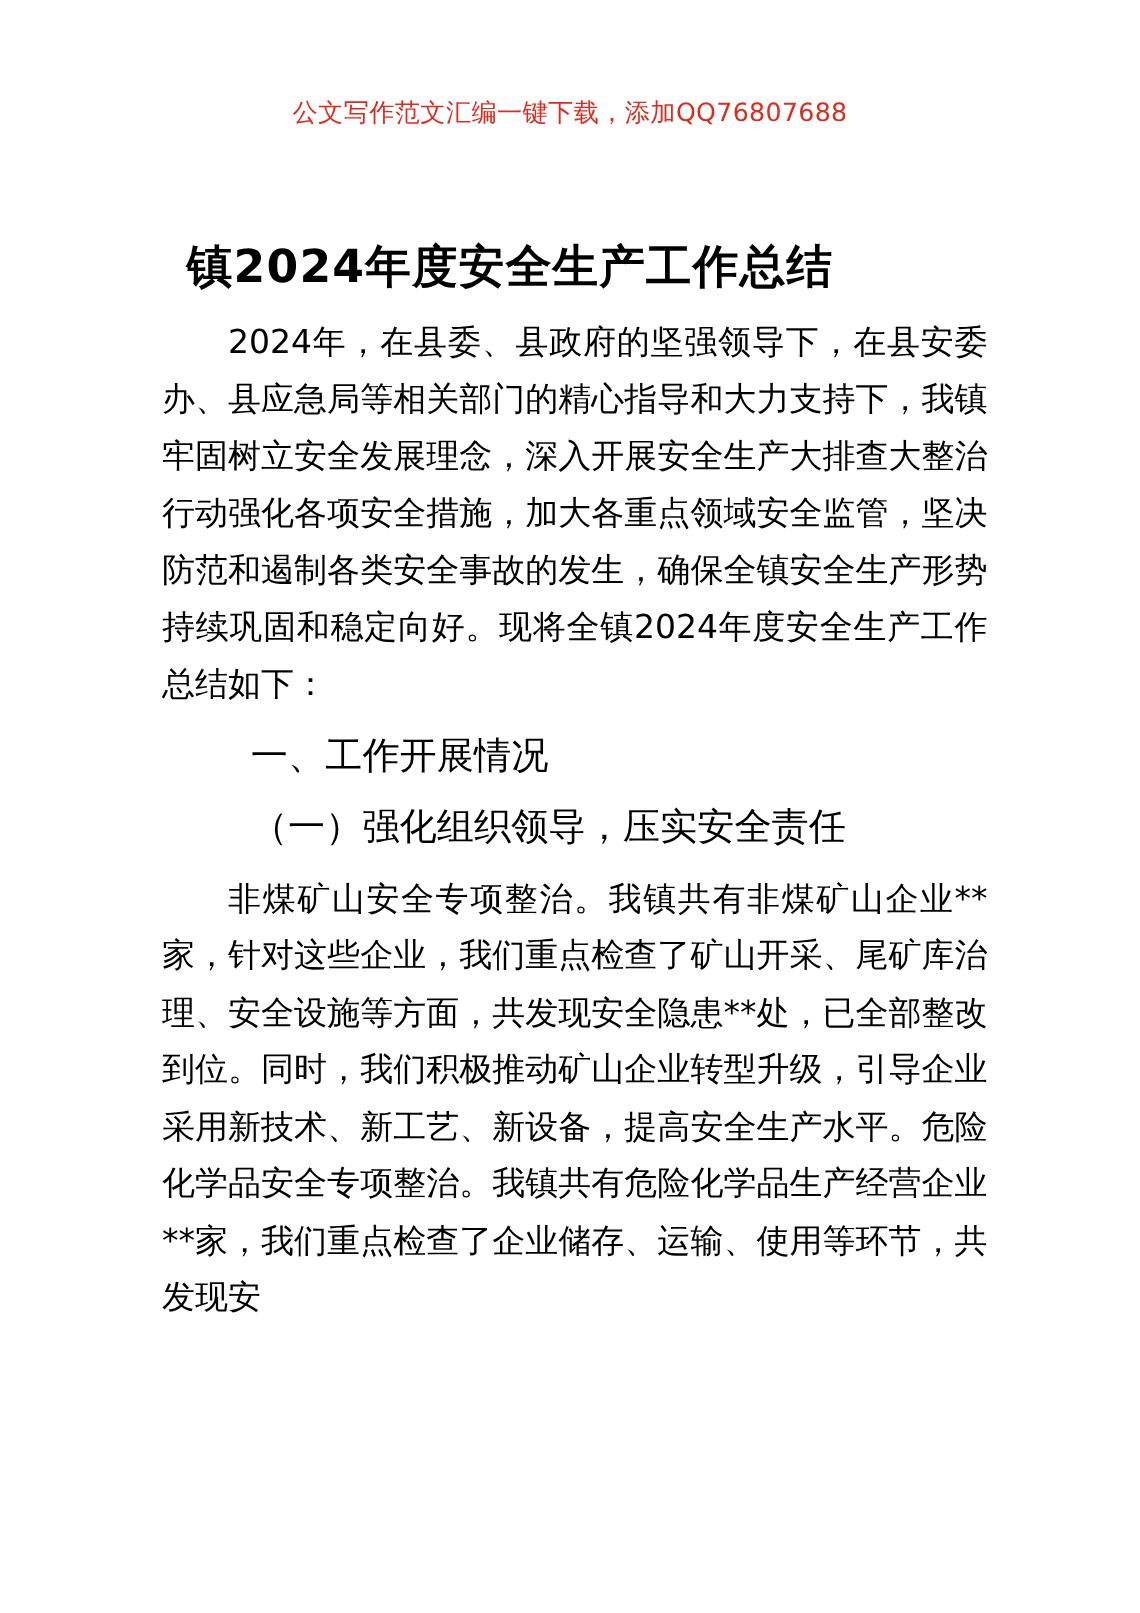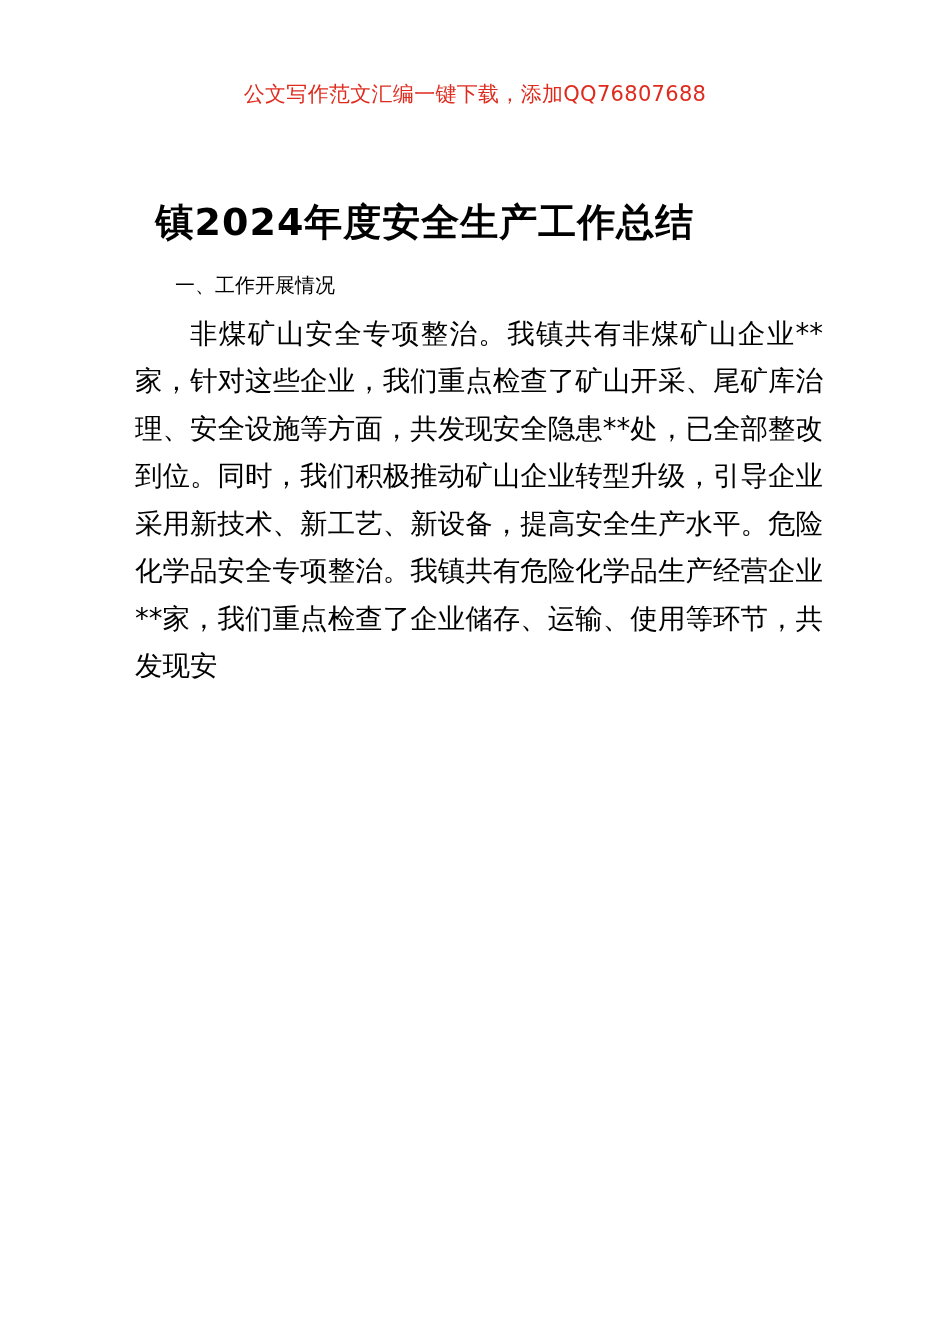--- a/index.html
+++ b/index.html
@@ -58,44 +58,46 @@
     font-size: 27.5px;
     line-height: 47.5px;
     text-align: justify;
     text-justify: inter-ideograph;
     text-indent: 2em;
     margin: 0;
     letter-spacing: 0px;
     word-break: break-all;
   }
   .heading {
-    font-size: 20px;
+    font-size: 31px;
     line-height: 47.5px;
     text-indent: 2em;
-    margin: 0;
+    margin: 12px;
     white-space: nowrap;
   }
   .clip-tail {
     overflow: hidden;
   }
 </style>
 </head>
 <body>
 
 <div class="page">
 
   <div class="watermark-banner">公文写作范文汇编一键下载，添加QQ76807688</div>
 
   <h1 class="doc-title">镇2024年度安全生产工作总结</h1>
 
   <div class="body-block clip-tail">
 
+    <p class="para">2024年，在县委、县政府的坚强领导下，在县安委办、县应急局等相关部门的精心指导和大力支持下，我镇牢固树立安全发展理念，深入开展安全生产大排查大整治行动强化各项安全措施，加大各重点领域安全监管，坚决防范和遏制各类安全事故的发生，确保全镇安全生产形势持续巩固和稳定向好。现将全镇2024年度安全生产工作总结如下：</p>
 
     <p class="heading">一、工作开展情况</p>
 
+    <p class="heading">（一）强化组织领导，压实安全责任</p>
 
 
 
     <p class="para">非煤矿山安全专项整治。我镇共有非煤矿山企业**家，针对这些企业，我们重点检查了矿山开采、尾矿库治理、安全设施等方面，共发现安全隐患**处，已全部整改到位。同时，我们积极推动矿山企业转型升级，引导企业采用新技术、新工艺、新设备，提高安全生产水平。危险化学品安全专项整治。我镇共有危险化学品生产经营企业**家，我们重点检查了企业储存、运输、使用等环节，共发现安</p>
 
   </div>
 
 </div>
 
 </body></html>

